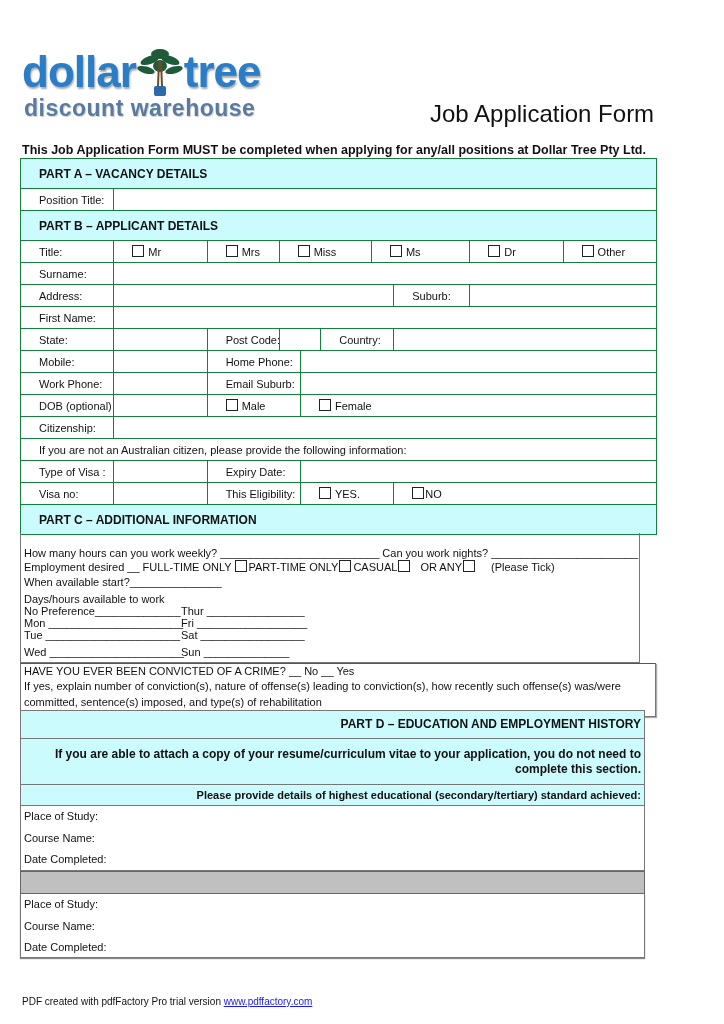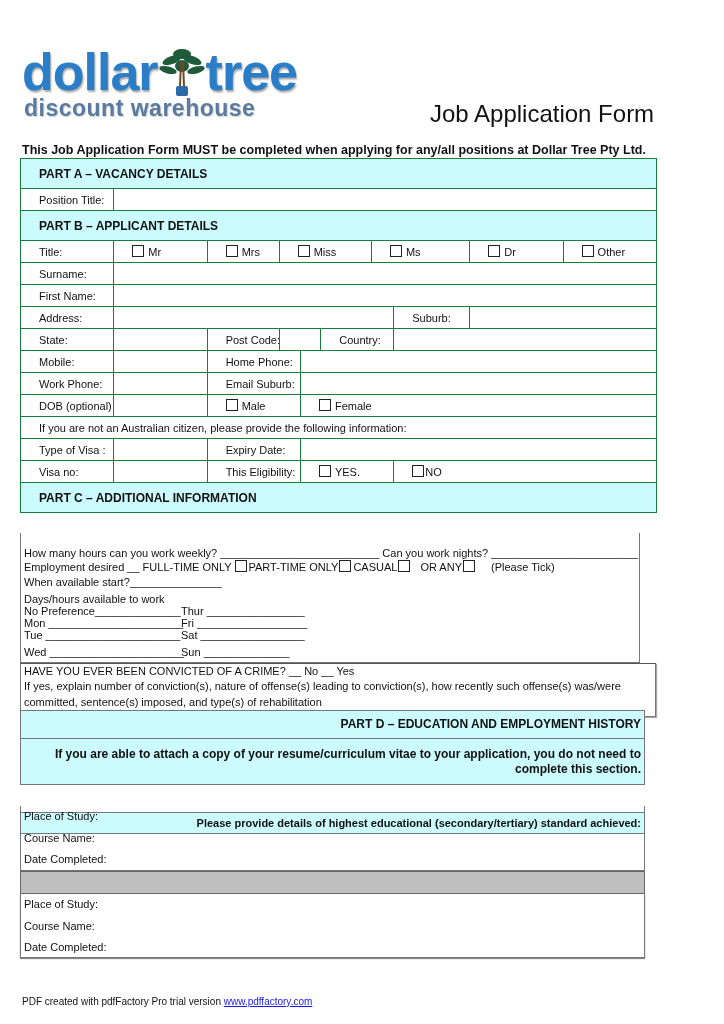--- a/index.html
+++ b/index.html
@@ -1,19 +1,19 @@
 <!DOCTYPE html>
 <html><head>
 <meta charset="utf-8">
 <style>
   html, body { margin:0; padding:0; background:#fff; }
   body { width:724px; height:1024px; position:relative; overflow:hidden; font-family:"Liberation Sans", sans-serif; color:#111; }
   .abs { position:absolute; }
   
-  .logo-top { left:22px; top:44px; font-family:"Liberation Sans", sans-serif; font-weight:bold; font-size:52px; letter-spacing:-1px; color:#2a7ec8; line-height:56px; text-shadow: 1px 2px 2px rgba(0,0,0,0.35); }
+  .logo-top { left:22px; top:44px; font-family:"Liberation Sans", sans-serif; font-weight:bold; font-size:44px; letter-spacing:-1px; color:#2a7ec8; line-height:56px; text-shadow: 1px 2px 2px rgba(0,0,0,0.35); }
   .logo-top .tree { display:inline-block; width:48px; height:56px; vertical-align:top; position:relative; }
   .logo-sub { left:24px; top:96px; font-weight:bold; font-size:23px; color:#5a7ba0; letter-spacing:0.5px; line-height:24px; text-shadow: 1px 1px 1px rgba(0,0,0,0.2); }
   .title { left:430px; top:100px; font-size:24px; color:#111; }
   .notice { left:22px; top:143px; font-size:12.5px; font-weight:bold; }
   
   .tbl { position:absolute; left:20px; border-collapse:collapse; font-size:11px; table-layout:fixed; }
   .tbl td { border:1px solid #15803d; padding:0 18px; height:21px; vertical-align:middle; white-space:nowrap; overflow:hidden; }
   .hdr td { background:#ccfbfe; font-weight:bold; font-size:12px; height:29px; }
   .cb { display:inline-block; width:10px; height:10px; border:1px solid #222; vertical-align:-1px; margin-right:4px; background:#fff; }
   .partc { position:absolute; left:20px; top:533px; width:620px; height:130px; border:1px solid #777; border-top:none; font-size:11px; line-height:12.5px; padding:0 3px; box-sizing:border-box; }
@@ -82,28 +82,28 @@
     <td colspan="3"><span class="cb"></span><span>Miss</span></td>
     <td colspan="2"><span class="cb"></span><span>Ms</span></td>
     <td><span class="cb"></span><span>Dr</span></td>
     <td><span class="cb"></span><span>Other</span></td>
   </tr>
   <tr>
     <td>Surname:</td>
     <td colspan="10"></td>
   </tr>
   <tr>
-    <td>First Name:</td>
-    <td colspan="10"></td>
-  </tr>
-  <tr>
     <td>Address:</td>
     <td colspan="7"></td>
     <td>Suburb:</td>
     <td colspan="2"></td>
+  </tr>
+  <tr>
+    <td>First Name:</td>
+    <td colspan="10"></td>
   </tr>
   <tr>
     <td>State:</td>
     <td></td>
     <td colspan="2">Post Code:</td>
     <td colspan="2"></td>
     <td colspan="2">Country:</td>
     <td colspan="3"></td>
   </tr>
   <tr>
@@ -116,20 +116,24 @@
     <td>Work Phone:</td>
     <td></td>
     <td colspan="3">Email Suburb:</td>
     <td colspan="6"></td>
   </tr>
   <tr>
     <td>DOB (optional)</td>
     <td></td>
     <td colspan="3"><span class="cb"></span><span>Male</span></td>
     <td colspan="6"><span class="cb"></span><span>Female</span></td>
+  </tr>
+  <tr>
+    <td>Citizenship:</td>
+    <td colspan="10"></td>
   </tr>
   <tr>
     <td colspan="11">If you are not an Australian citizen, please provide the following information:</td>
   </tr>
   <tr>
     <td>Type of Visa :</td>
     <td></td>
     <td colspan="3">Expiry Date:</td>
     <td colspan="6"></td>
   </tr>
@@ -160,21 +164,21 @@
   <div class="ln" style="top:113px"><span style="display:inline-block;width:157px">Wed ______________________</span><span>Sun ______________</span></div>
 </div>
 <div class="crime">
   <div style="margin-top:0px">HAVE YOU EVER BEEN CONVICTED OF A CRIME? __ No __ Yes</div>
   <div>If yes, explain number of conviction(s), nature of offense(s) leading to conviction(s), how recently such offense(s) was/were</div>
   <div style="margin-top:2px">committed, sentence(s) imposed, and type(s) of rehabilitation</div>
 </div>
 
 <div class="partd-hdr" style="top:710px; height:29px; line-height:27px; font-size:12px;">PART D – EDUCATION AND EMPLOYMENT HISTORY</div>
 <div class="partd-hdr" style="top:738px; height:47px; font-size:12px; line-height:15px; padding-top:8px; white-space:normal;">If you are able to attach a copy of your resume/curriculum vitae to your application, you do not need to complete this section.</div>
-<div class="partd-hdr" style="top:784px; height:22px; line-height:21px; font-size:11px;margin-top:28px;">Please provide details of highest educational (secondary/tertiary) standard achieved:</div>
+<div class="partd-hdr" style="top:784px; height:22px; line-height:21px; font-size:11px;">Please provide details of highest educational (secondary/tertiary) standard achieved:</div>
 
 <div class="edu" style="top:806px; height:65px;">
   <div class="row">Place of Study:</div>
   <div class="row">Course Name:</div>
   <div class="row">Date Completed:</div>
 </div>
 <div class="gray"></div>
 <div class="edu" style="top:894px; height:64px; box-shadow:0 1px 1px #888;">
   <div class="row">Place of Study:</div>
   <div class="row">Course Name:</div>

